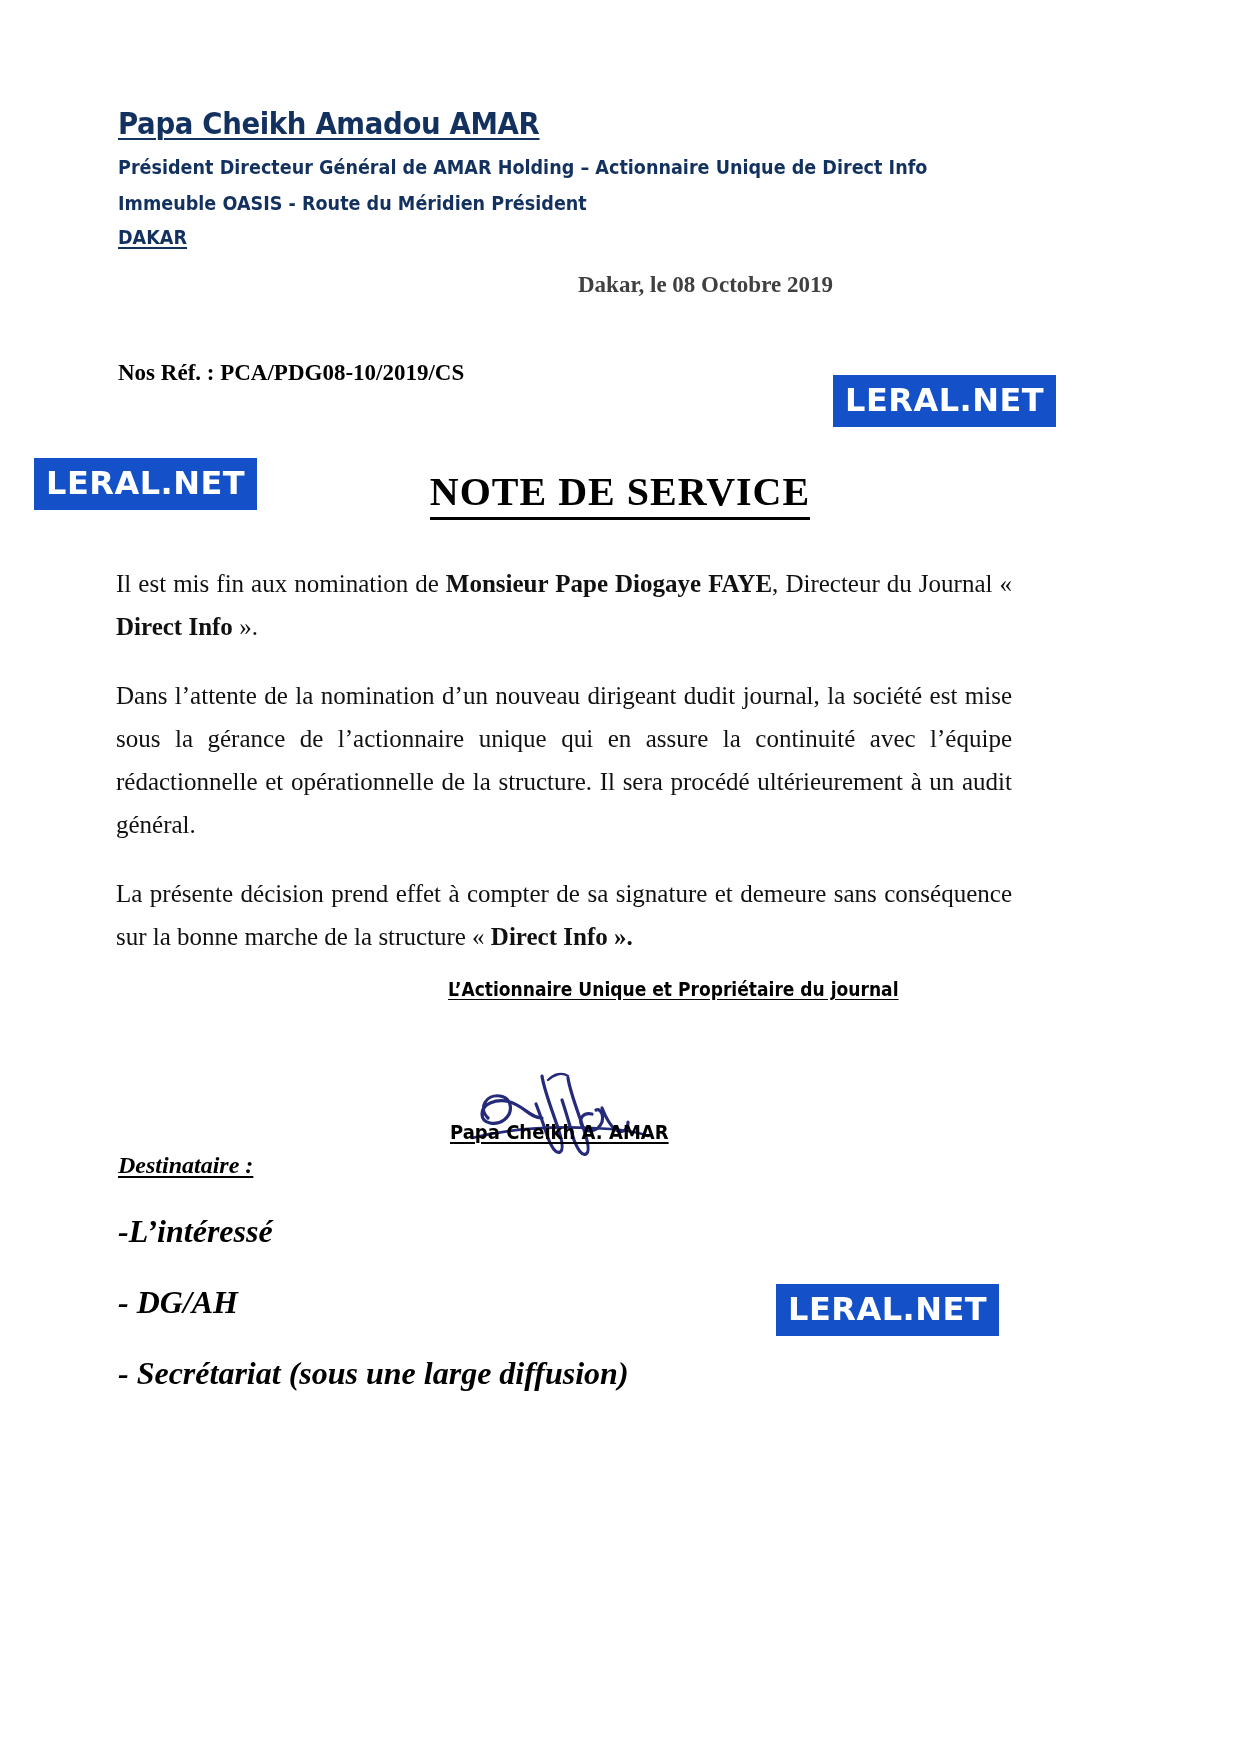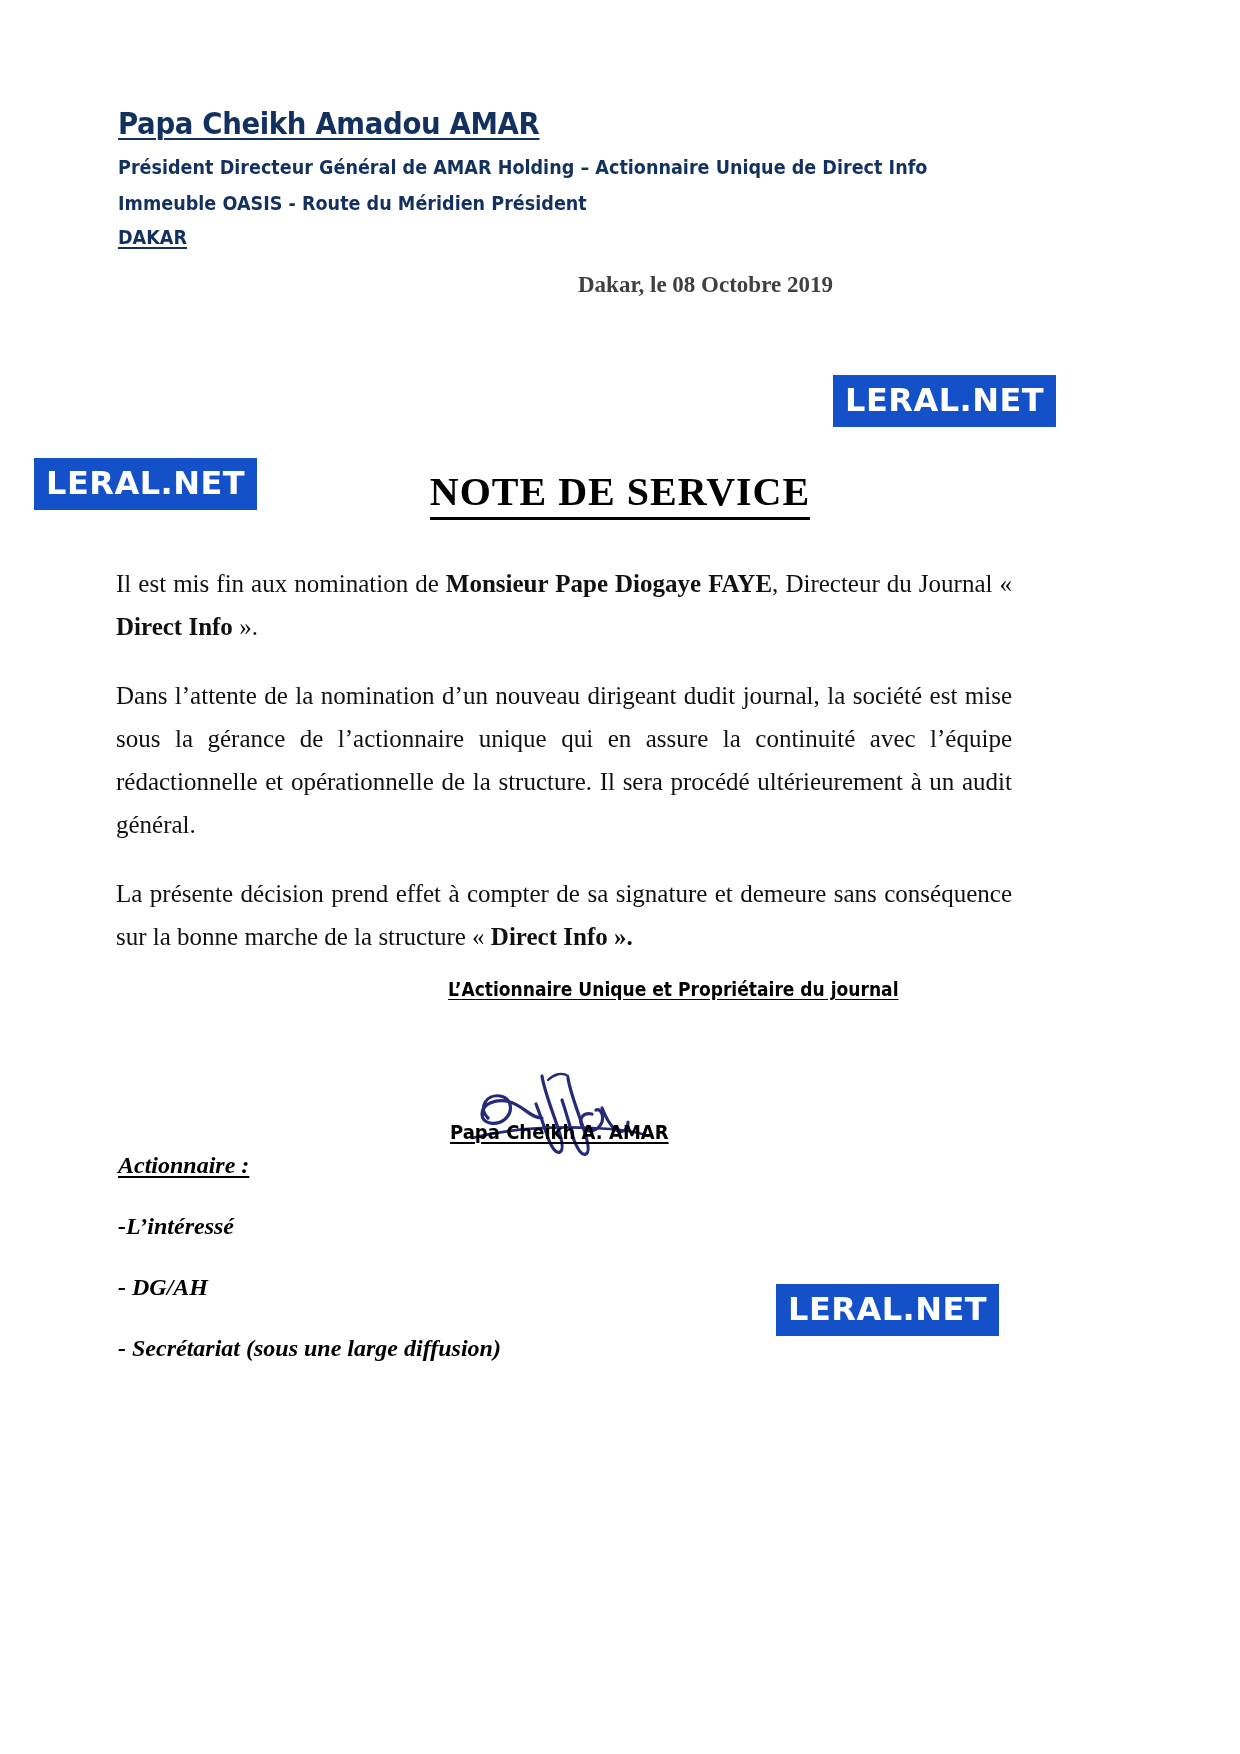--- a/index.html
+++ b/index.html
@@ -167,21 +167,21 @@
     font-size: 24px;
     color: #000000;
     text-decoration: underline;
     text-underline-offset: 3px;
     margin-bottom: 34px;
   }
   .recip-item {
     font-family: "Liberation Serif", serif;
     font-weight: bold;
     font-style: italic;
-    font-size: 24px;
+    font-size: 32px;
     color: #000000;
     margin-bottom: 34px;
     white-space: nowrap;
   }
 
   
   .watermark {
     position: absolute;
     font-family: "DejaVu Sans", sans-serif;
     font-weight: bold;
@@ -216,20 +216,21 @@
 
   <div class="letterhead">
     <div class="lh-name">Papa Cheikh Amadou AMAR</div>
     <div class="lh-line l2">Président Directeur Général de AMAR Holding  – Actionnaire Unique de Direct Info</div>
     <div class="lh-line l3">Immeuble OASIS - Route du Méridien Président</div>
     <div class="lh-line l4">DAKAR</div>
   </div>
 
   <div class="date-line">Dakar, le 08 Octobre 2019</div>
 
+  <div class="ref-line">Nos Réf. : PCA/PDG08-10/2019/CS</div>
 
   <div class="watermark wm-1">LERAL.NET</div>
 
   <div class="watermark wm-2">LERAL.NET</div>
 
   <div class="doc-title">
     <span>NOTE DE SERVICE</span>
   </div>
 
   <div class="body-block">
@@ -250,21 +251,21 @@
       <path d="M140 58 C132 56, 126 62, 130 70 C134 78, 146 76, 150 66 C152 58, 148 52, 144 54" stroke="#262a7a" stroke-width="3.2" stroke-linecap="round" fill="none"></path>
       <path d="M150 52 C154 62, 158 70, 164 74 C170 78, 176 74, 176 66" stroke="#262a7a" stroke-width="3.2" stroke-linecap="round" fill="none"></path>
       <path d="M20 82 C52 74, 96 70, 140 72 C168 73, 186 76, 196 80" stroke="#262a7a" stroke-width="2.6" stroke-linecap="round" fill="none"></path>
       <path d="M96 24 C102 18, 110 16, 116 20" stroke="#262a7a" stroke-width="2.4" stroke-linecap="round" fill="none"></path>
     </svg>
   </div>
 
   <div class="sig-name">Papa Cheikh A. AMAR</div>
 
   <div class="recip-block">
-    <div class="recip-head">Actionnaire :</div>
+    <div class="recip-head">Destinataire :</div>
     <div class="recip-item">-L’intéressé</div>
     <div class="recip-item">- DG/AH</div>
     <div class="recip-item">- Secrétariat (sous une large diffusion)</div>
   </div>
 
   <div class="watermark wm-3">LERAL.NET</div>
 
 </div>
 
 </body></html>

